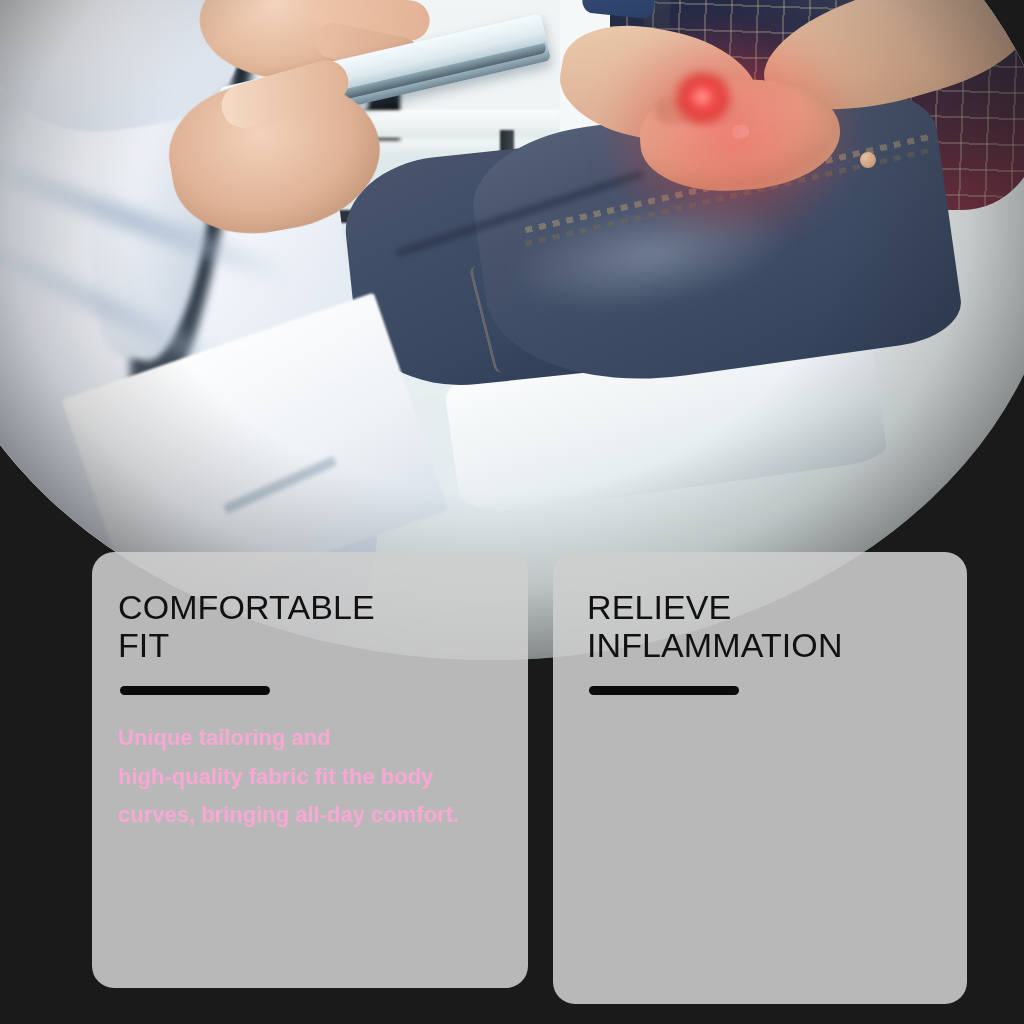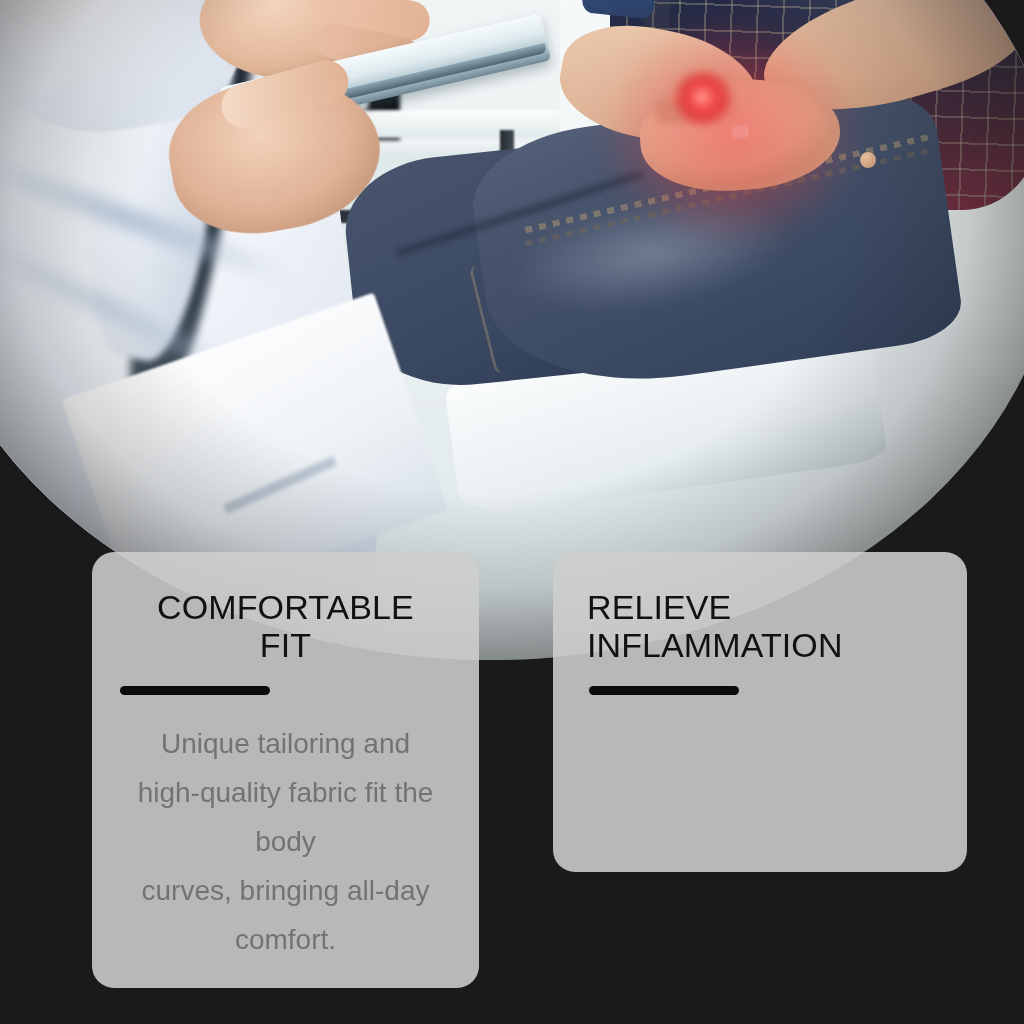--- a/index.html
+++ b/index.html
@@ -346,42 +346,42 @@
     pointer-events:none;
   }
 
   
   .card{
     position:absolute;
     background:rgba(206,206,206,.88);
     border-radius:22px;
     padding:36px 26px 0 26px;
   }
-  #card-left { left:92px;  top:552px; width:387px; height:436px;text-align:center; }
-  #card-right{ left:553px; top:552px; width:414px; height:320px;padding-left:34px; }
+  #card-left { left:92px;  top:552px; width:436px; height:436px; }
+  #card-right{ left:553px; top:552px; width:414px; height:452px;padding-left:34px; }
 
   .card-title{
     font-size:34px;
     line-height:1.12;
     font-weight:400;
     color:#111111;
     letter-spacing:.1px;
     white-space:pre-line;
   }
   .card-rule{
     width:150px; height:9px;
     background:#0b0b0b;
     border-radius:5px;
     margin:22px 0 24px 2px;
   }
   .card-body{
-    font-size:28px;
+    font-size:22px;
     line-height:1.75;
-    color:#737373;
-    font-weight:400;
+    color:#f9a8d4;
+    font-weight:700;
     white-space:pre-line;
   }
 </style>
 </head>
 <body>
 
 <div id="stage">
 
   <div id="photo-wrap">
     <div id="photo">

